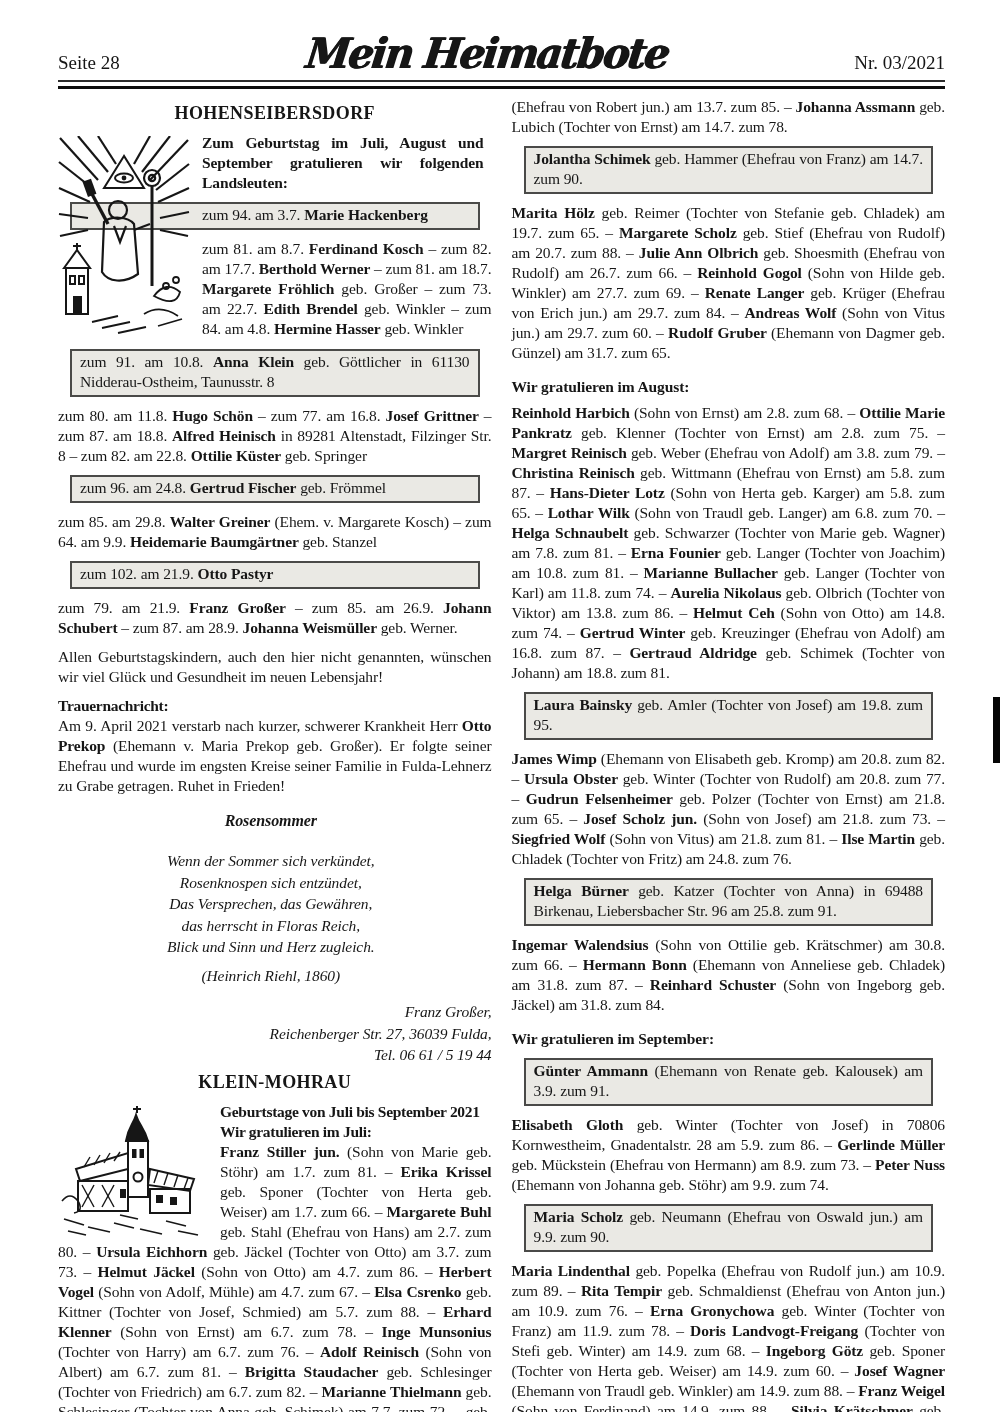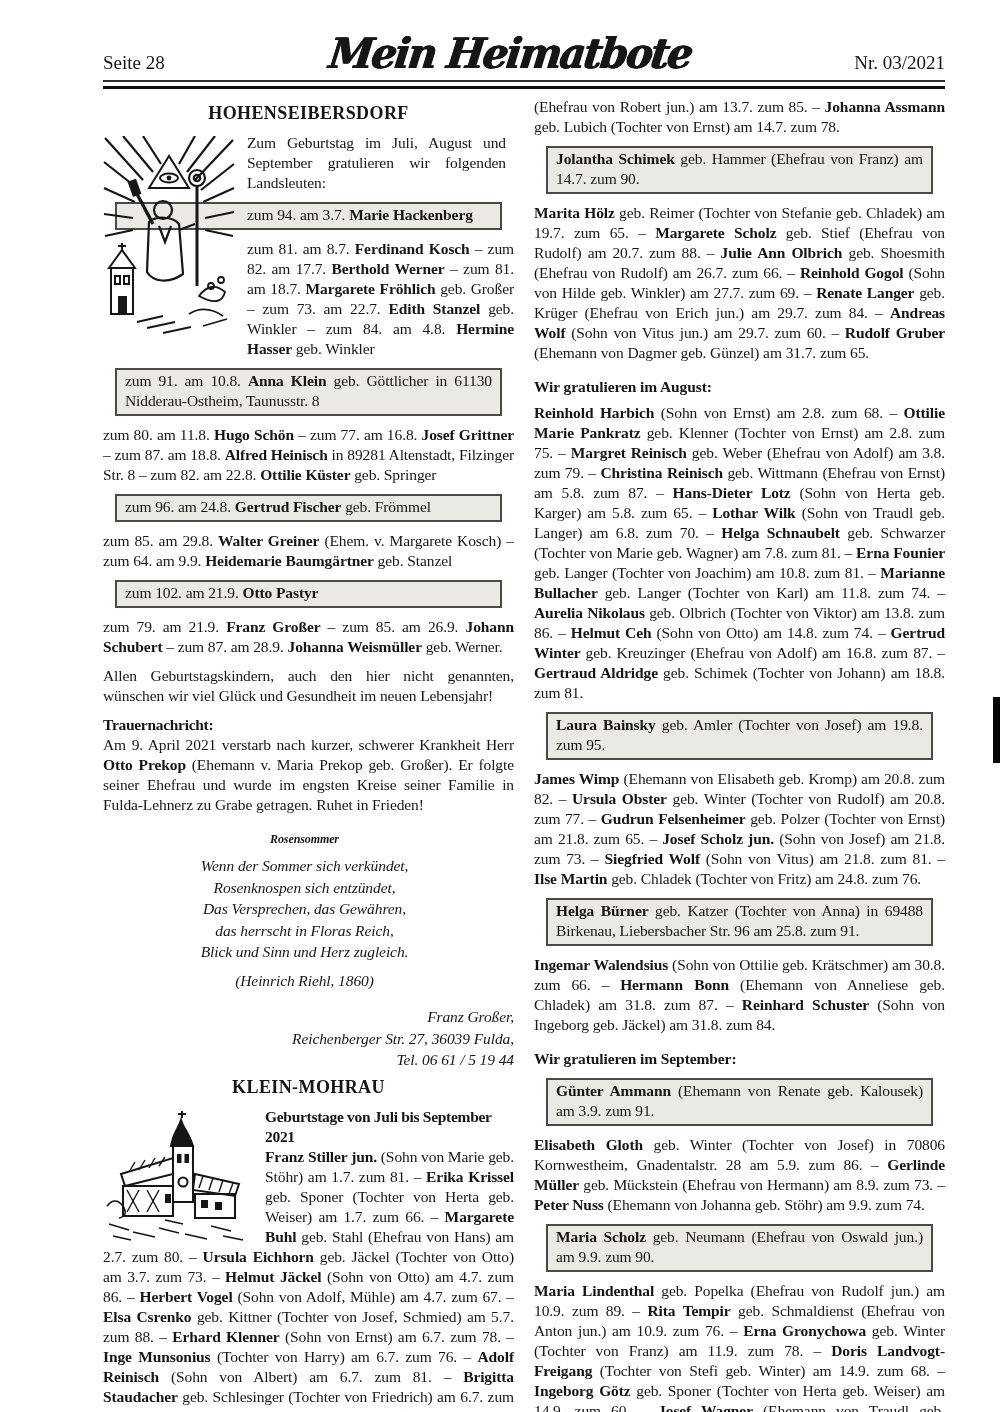--- a/index.html
+++ b/index.html
@@ -1,45 +1,45 @@
 <!DOCTYPE html>
 <html lang="de"><head>
 <meta charset="utf-8">
 <style>
   * { box-sizing: border-box; }
   html, body { margin:0; padding:0; background:#ffffff; }
   .page {
     position:relative; width:1000px; height:1412px; background:#fff;
-    font-family:"Liberation Serif", serif; color:#161616; overflow:hidden;padding-left:45px;
+    font-family:"Liberation Serif", serif; color:#161616; overflow:hidden;
   }
   .header { display:flex; justify-content:space-between; align-items:flex-end;
     padding:26px 55px 0 58px; height:76px; }
   .page-num, .issue { font-size:19px; padding-bottom:2px; white-space:nowrap; }
   .logo {
     font-family:"DejaVu Serif", serif; font-weight:bold; font-style:italic;
     font-size:40px; letter-spacing:-2px; transform:skewX(-7deg) scaleY(1.05);
     text-shadow:1.3px 0 0 currentColor, 0.5px 0.4px 0 currentColor;
     white-space:nowrap; padding-bottom:0px;
   }
   .rule-thin  { height:1.5px; background:#2c2c2c; margin:4px 55px 0 58px; }
   .rule-thick { height:3px;   background:#0d0d0d; margin:4px 55px 0 58px; }
   .cols { display:flex; gap:20px; padding:8px 55px 0 58px; }
   .col { width:434px; font-size:15.5px; line-height:20px; text-align:justify;
          letter-spacing:-0.1px; hyphens:auto; }
   .col p { margin:9px 0; }
   .sec-title { font-size:18px; font-weight:bold; text-align:center;
                margin:6px 0 10px; letter-spacing:0.4px; }
-  .lead { font-weight:normal; margin:8px !important; text-align:justify; }
+  .lead { font-weight:bold; margin:8px !important; text-align:justify; }
   .tight { margin:0 !important; }
   .graybox { border:2px solid #4a4a48; background:#eae9e4;
              padding:1px 8px 3px; margin:9px 12px; }
   .bold-line { font-weight:bold; margin:0 !important; text-align:left; letter-spacing:-0.3px; }
   .sub { font-size:15.5px; font-weight:bold; margin:14px 0 6px; text-align:left; }
   .poem { text-align:center; font-style:italic; margin:14px 8px 6px 0; line-height:21.5px; }
-  .poem-title { font-weight:bold; margin-bottom:5px; font-size:12px; }
+  .poem-title { font-weight:bold; margin-bottom:19px; font-size:16px; }
   .poem-credit { margin-top:7px; }
   .signature { text-align:right; font-style:italic; margin:15px 0 3px; line-height:21.5px; }
   .float-img { float:left; margin:3px 12px 2px 0; }
   .wrap::after { content:""; display:block; clear:both; }
   .artifact { position:absolute; right:0; top:697px; width:7px; height:66px; background:#050505; }
   svg .ln { stroke:#161616; fill:none; }
 </style>
 </head>
 <body>
 
@@ -107,21 +107,21 @@
             <circle cx="108" cy="150" r="3"></circle>
               <circle cx="118" cy="144" r="3"></circle>
             <line x1="34" y1="186" x2="60" y2="180"></line>
               <line x1="44" y1="192" x2="72" y2="186"></line>
             <line x1="60" y1="197" x2="88" y2="191"></line>
               <line x1="100" y1="190" x2="124" y2="183"></line>
           </g>
         </svg>
         <p class="lead">Zum Geburtstag im Juli, August und September gratulieren wir folgenden Landsleuten:</p>
         <div class="graybox">zum 94. am 3.7. <b>Marie Hackenberg</b></div>
-        <p class="tight">zum 81. am 8.7. <b>Ferdinand Kosch</b> – zum 82. am 17.7. <b>Berthold Werner</b> – zum 81. am 18.7. <b>Margarete Fröhlich</b> geb. Großer – zum 73. am 22.7. <b>Edith Stanzel</b> geb. Winkler – zum 84. am 4.8. <b>Hermine Hasser</b> geb. Winkler</p>
+        <p class="tight">zum 81. am 8.7. <b>Ferdinand Kosch</b> – zum 82. am 17.7. <b>Berthold Werner</b> – zum 81. am 18.7. <b>Margarete Fröhlich</b> geb. Großer – zum 73. am 22.7. <b>Edith Brendel</b> geb. Winkler – zum 84. am 4.8. <b>Hermine Hasser</b> geb. Winkler</p>
       </div>
 
       <div class="graybox">zum 91. am 10.8. <b>Anna Klein</b> geb. Göttlicher in 61130 Nidderau-Ostheim, Taunusstr. 8</div>
       <p>zum 80. am 11.8. <b>Hugo Schön</b> – zum 77. am 16.8. <b>Josef Grittner</b> – zum 87. am 18.8. <b>Alfred Heinisch</b> in 89281 Altenstadt, Filzinger Str. 8 – zum 82. am 22.8. <b>Ottilie Küster</b> geb. Springer</p>
       <div class="graybox">zum 96. am 24.8. <b>Gertrud Fischer</b> geb. Frömmel</div>
       <p>zum 85. am 29.8. <b>Walter Greiner</b> (Ehem. v. Margarete Kosch) – zum 64. am 9.9. <b>Heidemarie Baumgärtner</b> geb. Stanzel</p>
       <div class="graybox">zum 102. am 21.9. <b>Otto Pastyr</b></div>
       <p>zum 79. am 21.9. <b>Franz Großer</b> – zum 85. am 26.9. <b>Johann Schubert</b> – zum 87. am 28.9. <b>Johanna Weismüller</b> geb. Werner.</p>
       <p>Allen Geburtstagskindern, auch den hier nicht genannten, wünschen wir viel Glück und Gesundheit im neuen Lebensjahr!</p>
 
@@ -184,20 +184,21 @@
               <line x1="30" y1="122" x2="52" y2="127"></line>
             <line x1="56" y1="118" x2="76" y2="123"></line>
               <line x1="82" y1="124" x2="104" y2="129"></line>
             <line x1="108" y1="116" x2="128" y2="121"></line>
               <line x1="10" y1="126" x2="28" y2="130"></line>
             <line x1="120" y1="126" x2="140" y2="130"></line>
               <line x1="62" y1="110" x2="80" y2="114"></line>
           </g>
         </svg>
         <p class="bold-line">Geburtstage von Juli bis September 2021</p>
+        <p class="bold-line">Wir gratulieren im Juli:</p>
         <p class="tight"><b>Franz Stiller jun.</b> (Sohn von Marie geb. Stöhr) am 1.7. zum 81. – <b>Erika Krissel</b> geb. Sponer (Tochter von Herta geb. Weiser) am 1.7. zum 66. – <b>Margarete Buhl</b> geb. Stahl (Ehefrau von Hans) am 2.7. zum 80. – <b>Ursula Eichhorn</b> geb. Jäckel (Tochter von Otto) am 3.7. zum 73. – <b>Helmut Jäckel</b> (Sohn von Otto) am 4.7. zum 86. – <b>Herbert Vogel</b> (Sohn von Adolf, Mühle) am 4.7. zum 67. – <b>Elsa Csrenko</b> geb. Kittner (Tochter von Josef, Schmied) am 5.7. zum 88. – <b>Erhard Klenner</b> (Sohn von Ernst) am 6.7. zum 78. – <b>Inge Munsonius</b> (Tochter von Harry) am 6.7. zum 76. – <b>Adolf Reinisch</b> (Sohn von Albert) am 6.7. zum 81. – <b>Brigitta Staudacher</b> geb. Schlesinger (Tochter von Friedrich) am 6.7. zum 82. – <b>Marianne Thielmann</b> geb. Schlesinger (Tochter von Anna geb. Schimek) am 7.7. zum 72. –  geb. Ertel (Ehefrau von Josef jun.) am 8.7. zum 69. –  geb. Hartmann (Ehefrau von Otto jun.) am 9.7. zum 87. –  (Sohn von Johann jun.) am 9.7. zum 68. –  geb. Schmid</p>
       </div>
     </div>
 
     <div class="col">
       <p class="tight">(Ehefrau von Robert jun.) am 13.7. zum 85. – <b>Johanna Assmann</b> geb. Lubich (Tochter von Ernst) am 14.7. zum 78.</p>
       <div class="graybox"><b>Jolantha Schimek</b> geb. Hammer (Ehefrau von Franz) am 14.7. zum 90.</div>
       <p><b>Marita Hölz</b> geb. Reimer (Tochter von Stefanie geb. Chladek) am 19.7. zum 65. – <b>Margarete Scholz</b> geb. Stief (Ehefrau von Rudolf) am 20.7. zum 88. – <b>Julie Ann Olbrich</b> geb. Shoesmith (Ehefrau von Rudolf) am 26.7. zum 66. – <b>Reinhold Gogol</b> (Sohn von Hilde geb. Winkler) am 27.7. zum 69. – <b>Renate Langer</b> geb. Krüger (Ehefrau von Erich jun.) am 29.7. zum 84. – <b>Andreas Wolf</b> (Sohn von Vitus jun.) am 29.7. zum 60. – <b>Rudolf Gruber</b> (Ehemann von Dagmer geb. Günzel) am 31.7. zum 65.</p>
 
       <div class="sub">Wir gratulieren im August:</div>

